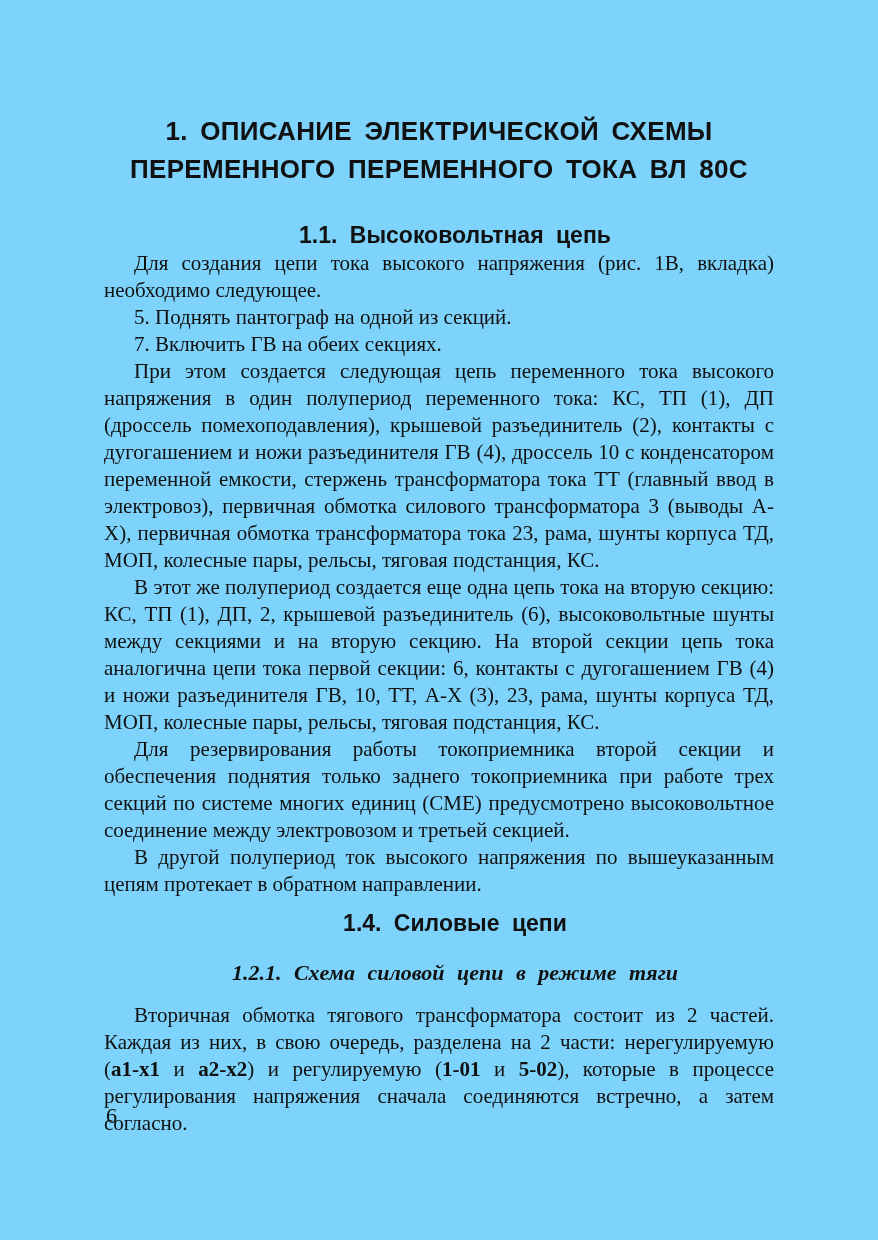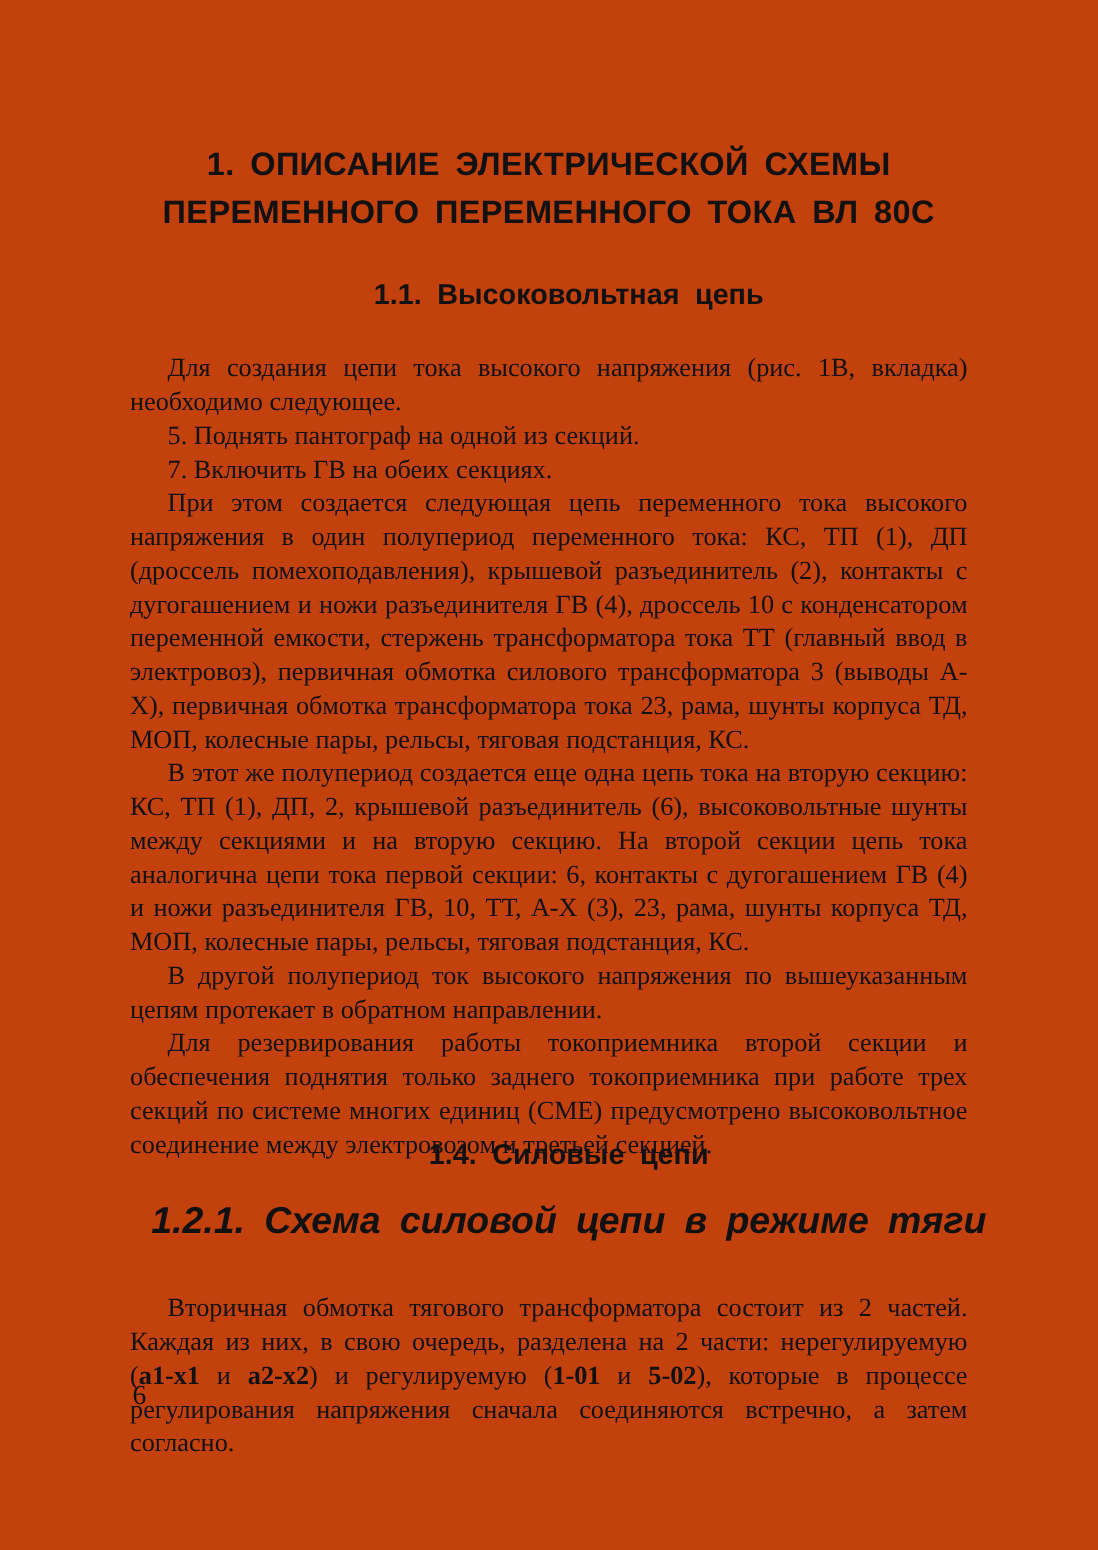--- a/index.html
+++ b/index.html
@@ -4,30 +4,29 @@
 <style>
   html, body {
     margin: 0;
     padding: 0;
     background: #ffffff;
   }
   .page {
     position: relative;
     width: 878px;
     height: 1240px;
-    background: #c2410c;
+    background: #7dd3fc;
     color: #111111;
     font-family: "Liberation Serif", serif;
     overflow: hidden;
   }
   .block {
     position: absolute;
     left: 104px;
     width: 670px;
-    margin-top: 31px;
   }
   
   .doc-title {
     top: 112px;
     margin: 0;
     text-align: center;
     font-family: "Liberation Sans", sans-serif;
     font-weight: 700;
     font-size: 26px;
     line-height: 38px;
@@ -43,24 +42,24 @@
     margin: 16px;
     text-align: center;
     font-family: "Liberation Sans", sans-serif;
     font-weight: 700;
     white-space: nowrap;
   }
   .h-11 { top: 206px; font-size: 23px; word-spacing: 6px; }
   .h-12 { top: 894px; font-size: 23px; word-spacing: 6px; }
   .h-121 {
     top: 944px;
-    font-family: Liberation Sans, sans-serif;
+    font-family: Liberation Serif, serif;
     font-style: italic;
     font-weight: 700;
-    font-size: 30px;
+    font-size: 22px;
     word-spacing: 7px;
   }
   
   .body-text {
     text-align: justify;
     font-size: 21px;
     line-height: 27px;
     hyphens: auto;
     -webkit-hyphens: auto;
   }
@@ -90,22 +89,22 @@
   </h1>
 
   <h2 class="block h-center h-11">1.1. Высоковольтная цепь</h2>
 
   <div class="block body-text body-11">
     <p>Для создания цепи тока высокого напряжения (рис. 1В, вкладка) необходимо следующее.</p>
     <p>5. Поднять пантограф на одной из секций.</p>
     <p>7. Включить ГВ на обеих секциях.</p>
     <p>При этом создается следующая цепь переменного тока высокого напряжения в один полупериод переменного тока: КС, ТП (1), ДП (дроссель помехоподавления), крышевой разъединитель (2), контакты с дугогашением и ножи разъединителя ГВ (4), дроссель 10 с конденсатором переменной емкости, стержень трансформатора тока ТТ (главный ввод в электровоз), первичная обмотка силового трансформатора 3 (выводы А-Х), первичная обмотка трансформатора тока 23, рама, шунты корпуса ТД, МОП, колесные пары, рельсы, тяговая подстанция, КС.</p>
     <p>В этот же полупериод создается еще одна цепь тока на вторую секцию: КС, ТП (1), ДП, 2, крышевой разъединитель (6), высоковольтные шунты между секциями и на вторую секцию. На второй секции цепь тока аналогична цепи тока первой секции: 6, контакты с дугогашением ГВ (4) и ножи разъединителя ГВ, 10, ТТ, А-Х (3), 23, рама, шунты корпуса ТД, МОП, колесные пары, рельсы, тяговая подстанция, КС.</p>
+    <p>Для резервирования работы токоприемника второй секции и обеспечения поднятия только заднего токоприемника при работе трех секций по системе многих единиц (СМЕ) предусмотрено высоковольтное соединение между электровозом и третьей секцией.</p>
     <p>В другой полупериод ток высокого напряжения по вышеуказанным цепям протекает в обратном направлении.</p>
-    <p>Для резервирования работы токоприемника второй секции и обеспечения поднятия только заднего токоприемника при работе трех секций по системе многих единиц (СМЕ) предусмотрено высоковольтное соединение между электровозом и третьей секцией.</p>
   </div>
 
   <h2 class="block h-center h-12">1.4. Силовые цепи</h2>
 
   <h3 class="block h-center h-121">1.2.1. Схема силовой цепи в режиме тяги</h3>
 
   <div class="block body-text body-121">
     <p>
       <span>Вторичная обмотка тягового трансформатора состоит из 2 частей. Каждая из них, в свою очередь, разделена на 2 части: нерегулируемую (</span><span class="bseg">а1-х1</span><span> и </span><span class="bseg">а2-х2</span><span>) и регулируемую (</span><span class="bseg">1-01</span><span> и </span><span class="bseg">5-02</span><span>), которые в процессе регулирования напряжения сначала соединяются встречно, а затем согласно.</span>
     </p>

